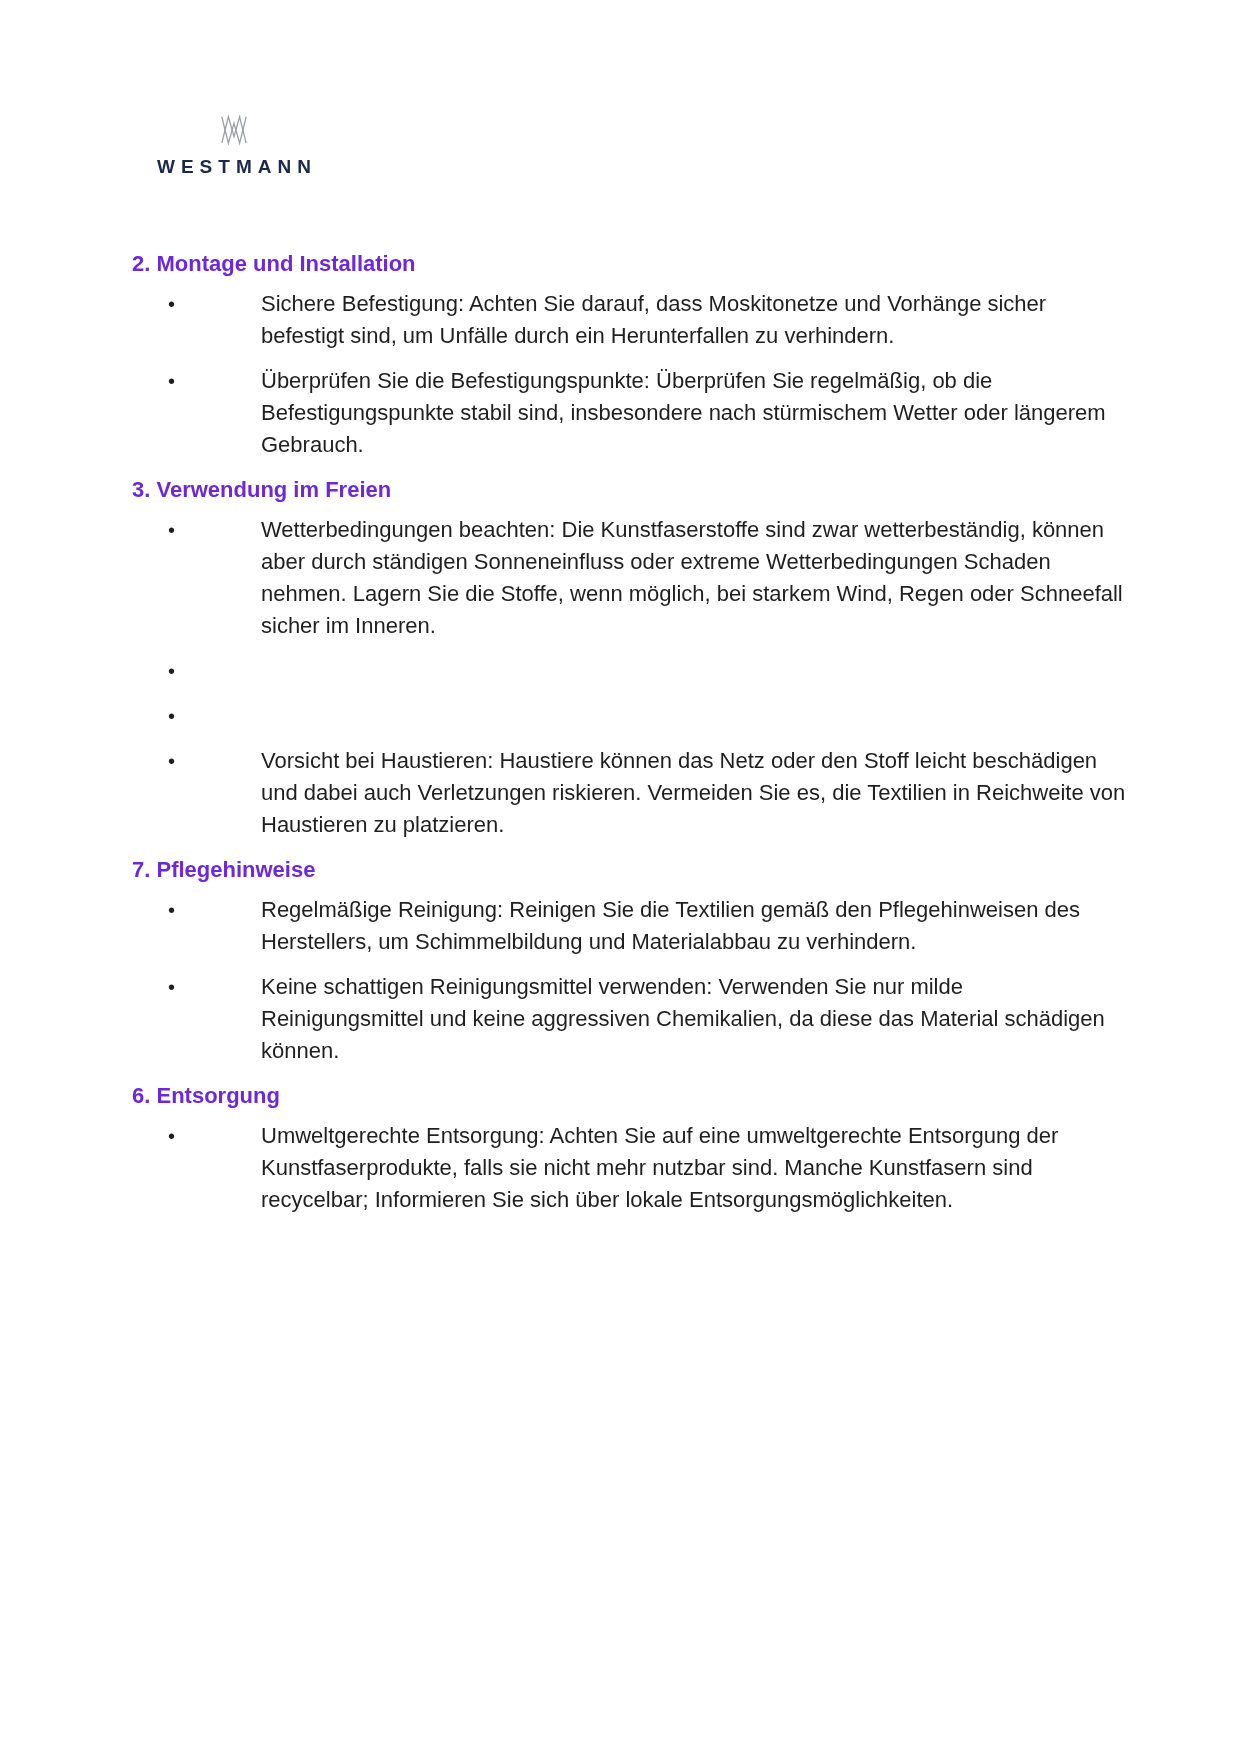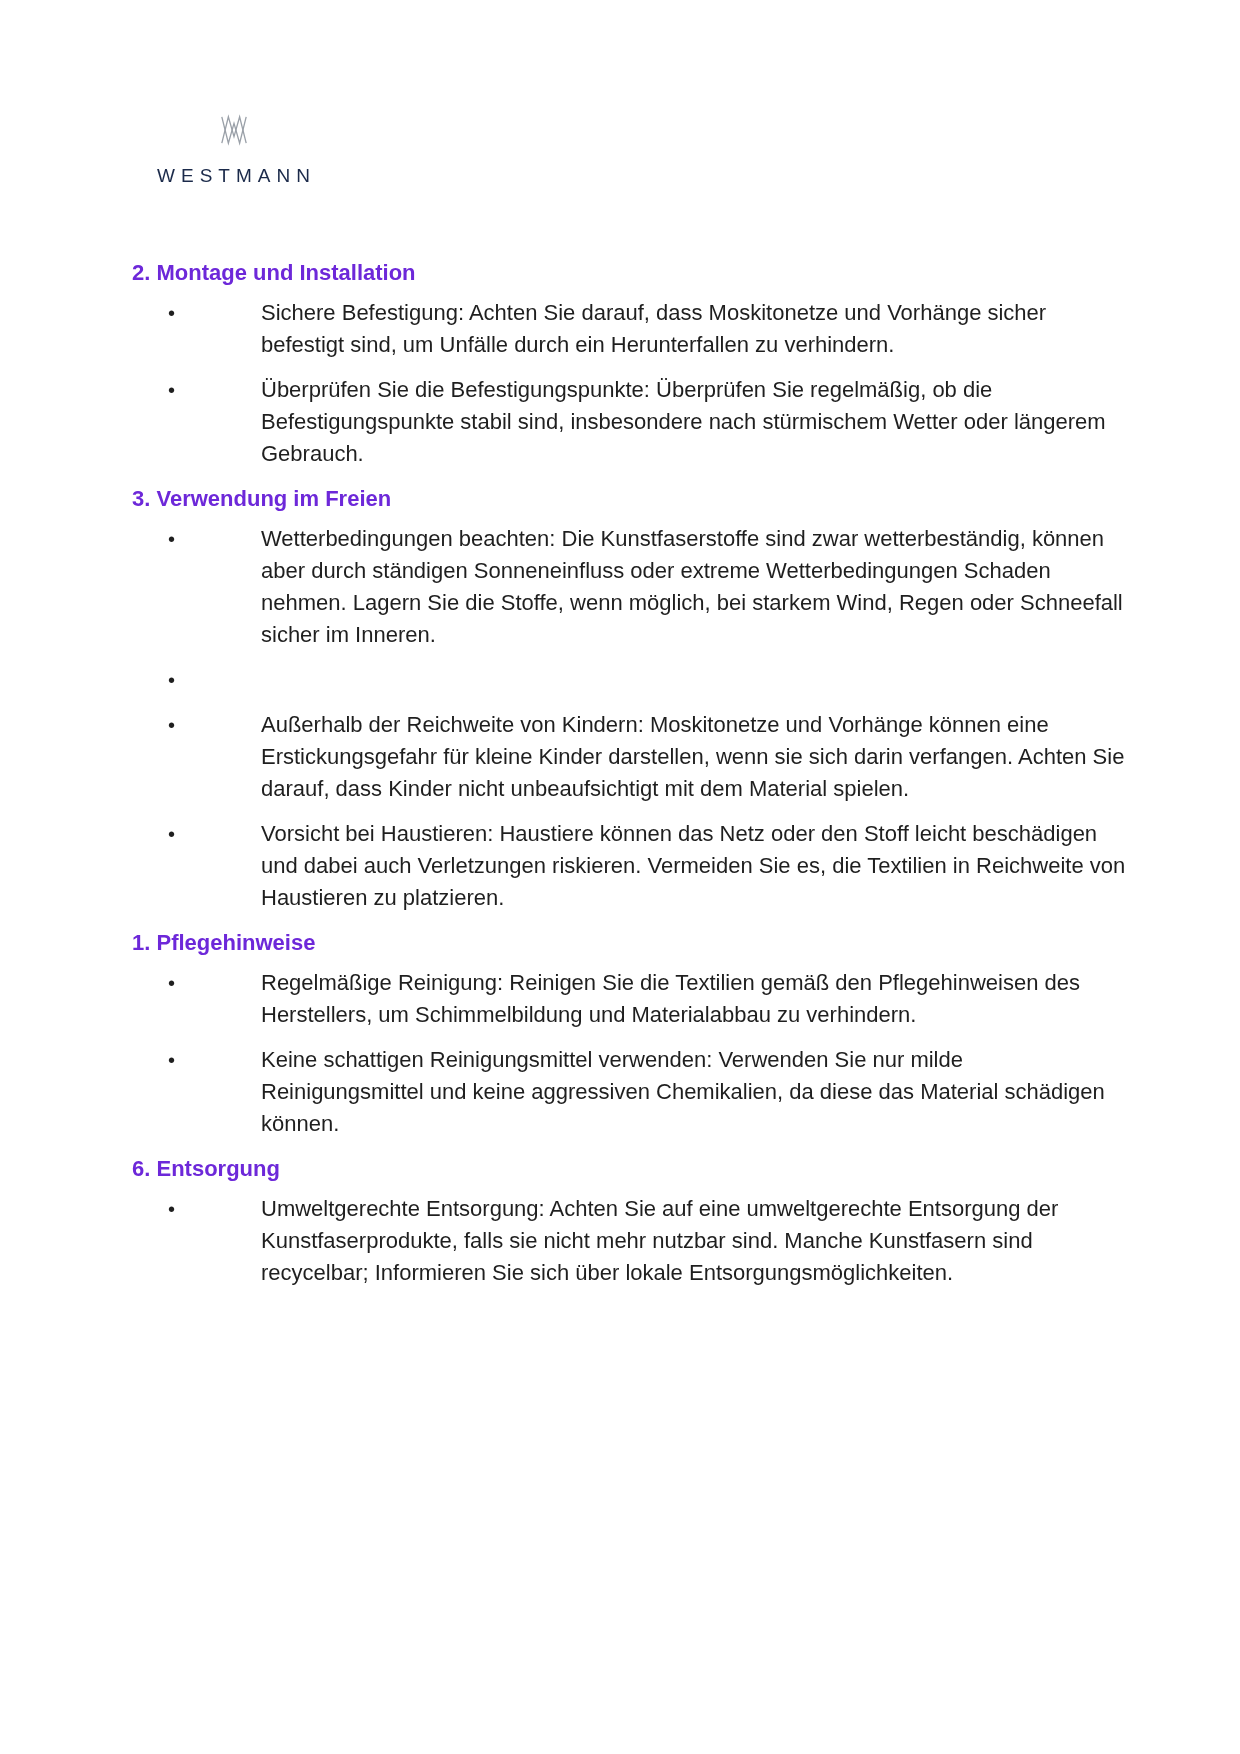--- a/index.html
+++ b/index.html
@@ -27,23 +27,23 @@
     width: 153px;
     margin-left: 25px;
     margin-bottom: 70px;
     text-align: center;
   }
   .logo-mark {
     display: block;
     margin: 0 auto;
   }
   .logo-wordmark {
-    margin-top: 17px;
+    margin-top: 8px;
     font-size: 19px;
-    font-weight: 400;
+    font-weight: 700;
     letter-spacing: 6px;
     line-height: 22px;
     white-space: nowrap;
     color: #1b2a4a;
     
     margin-right: -6px;
   }
   
   h2.sec-heading {
     font-size: 22px;
@@ -120,35 +120,32 @@
       <li>
         <span class="bullet-dot">•</span>
       </li>
     </ul>
   </section>
 
   <section>
     <ul class="bullet-list">
       <li>
         <span class="bullet-dot">•</span>
-        <span class="bullet-text">Außerhalb der Reichweite von Kindern: Moskitonetze und Vorhänge können eine
-Erstickungsgefahr für kleine Kinder darstellen, wenn sie sich darin verfangen. Achten Sie
-darauf, dass Kinder nicht unbeaufsichtigt mit dem Material spielen.</span>
       </li>
       <li>
         <span class="bullet-dot">•</span>
         <span class="bullet-text">Vorsicht bei Haustieren: Haustiere können das Netz oder den Stoff leicht beschädigen
 und dabei auch Verletzungen riskieren. Vermeiden Sie es, die Textilien in Reichweite von
 Haustieren zu platzieren.</span>
       </li>
     </ul>
   </section>
 
   <section>
-    <h2 class="sec-heading">1. Pflegehinweise</h2>
+    <h2 class="sec-heading">7. Pflegehinweise</h2>
     <ul class="bullet-list">
       <li>
         <span class="bullet-dot">•</span>
         <span class="bullet-text">Regelmäßige Reinigung: Reinigen Sie die Textilien gemäß den Pflegehinweisen des
 Herstellers, um Schimmelbildung und Materialabbau zu verhindern.</span>
       </li>
       <li>
         <span class="bullet-dot">•</span>
         <span class="bullet-text">Keine schattigen Reinigungsmittel verwenden: Verwenden Sie nur milde
 Reinigungsmittel und keine aggressiven Chemikalien, da diese das Material schädigen

